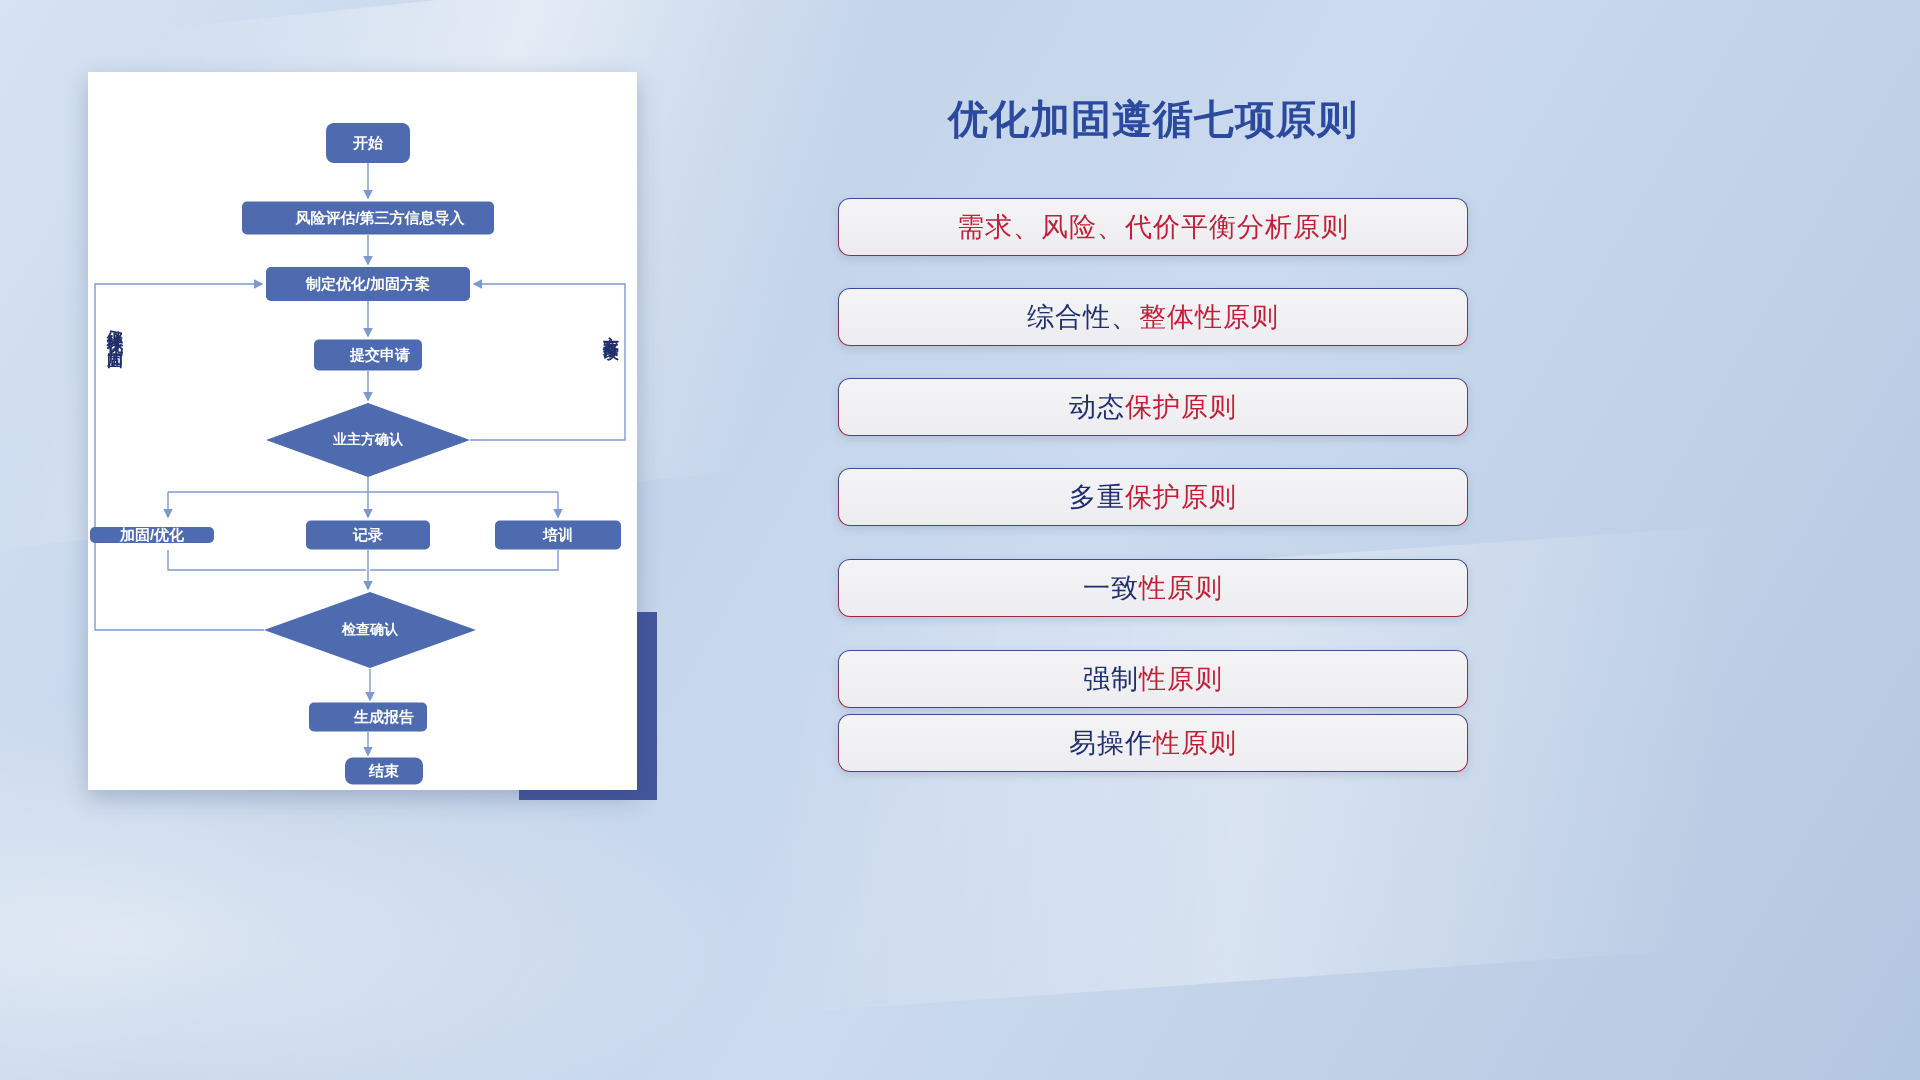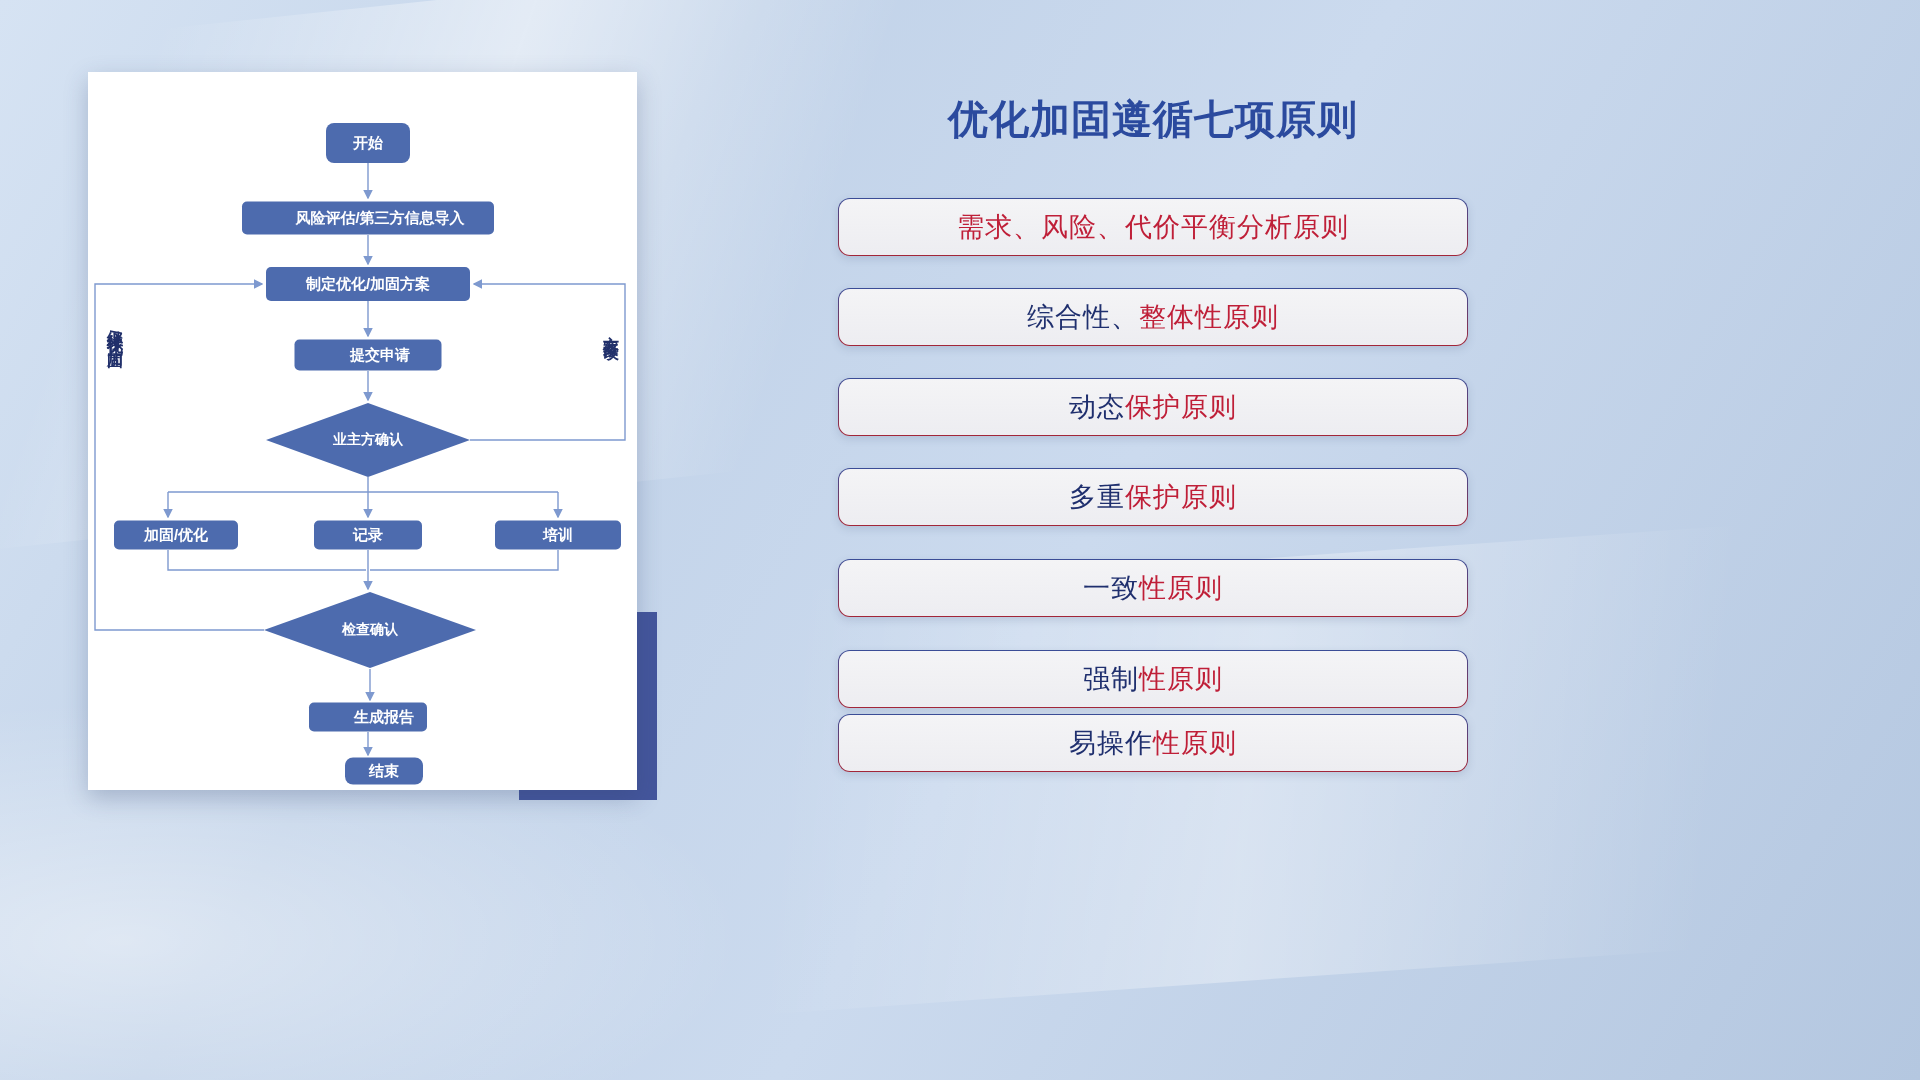--- a/index.html
+++ b/index.html
@@ -118,27 +118,27 @@
       <path d="M176 558 H7 V212 H174" marker-end="url(#arr)"></path>
     </g>
   </svg>
 
   <div class="node terminal" style="left:280px; top:71px; width:84px; height:40px;">开始</div>
 
   <div class="node" style="left:280px; top:146px; width:252px; height:33px;padding-left:24px;">风险评估/第三方信息导入</div>
 
   <div class="node" style="left:280px; top:212px; width:204px; height:34px;">制定优化/加固方案</div>
 
-  <div class="node" style="left:280px; top:283px; width:147px; height:31px;padding-left:24px;">提交申请</div>
+  <div class="node" style="left:280px; top:283px; width:108px; height:31px;padding-left:24px;">提交申请</div>
 
   <div class="node diamond" style="left:280px; top:368px; width:204px; height:74px;">业主方确认</div>
 
-  <div class="node" style="left:88px; top:463px; width:124px; height:29px;">加固/优化</div>
+  <div class="node" style="left:64px; top:463px; width:124px; height:16px;">加固/优化</div>
 
-  <div class="node" style="left:280px; top:463px; width:108px; height:29px;text-align:center;">记录</div>
+  <div class="node" style="left:280px; top:463px; width:124px; height:29px;text-align:center;">记录</div>
 
   <div class="node" style="left:470px; top:463px; width:126px; height:29px;">培训</div>
 
   <div class="node diamond" style="left:282px; top:558px; width:212px; height:76px;">检查确认</div>
 
   <div class="node" style="left:280px; top:645px; width:118px; height:29px;padding-left:32px;">生成报告</div>
 
   <div class="node terminal" style="left:296px; top:699px; width:78px; height:27px;">结束</div>
 
   <div class="vlabel" style="left:16px; top:246px;">继续优化/加固</div>

